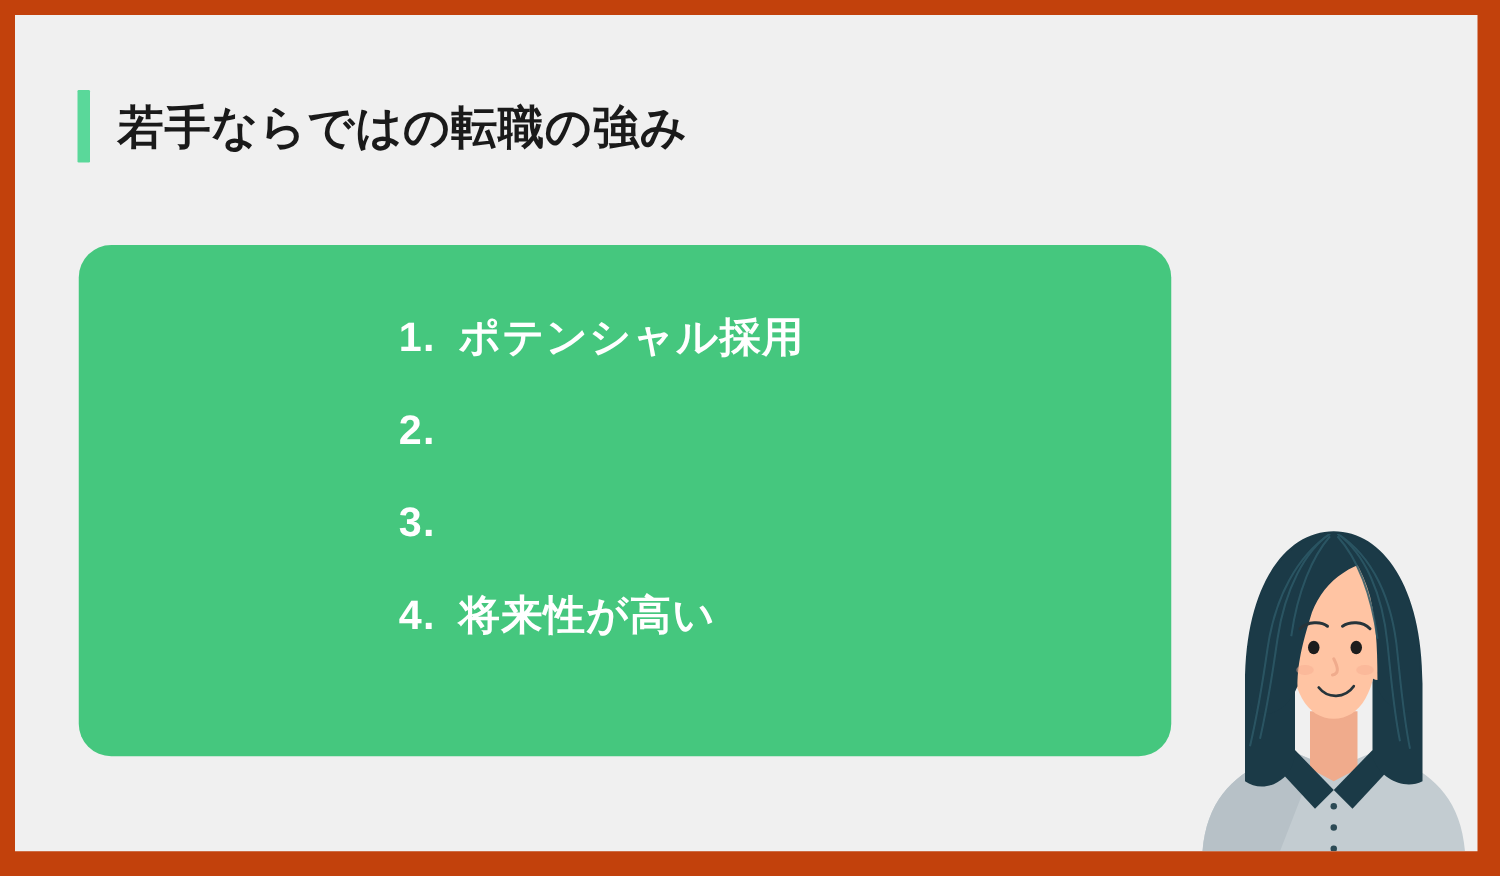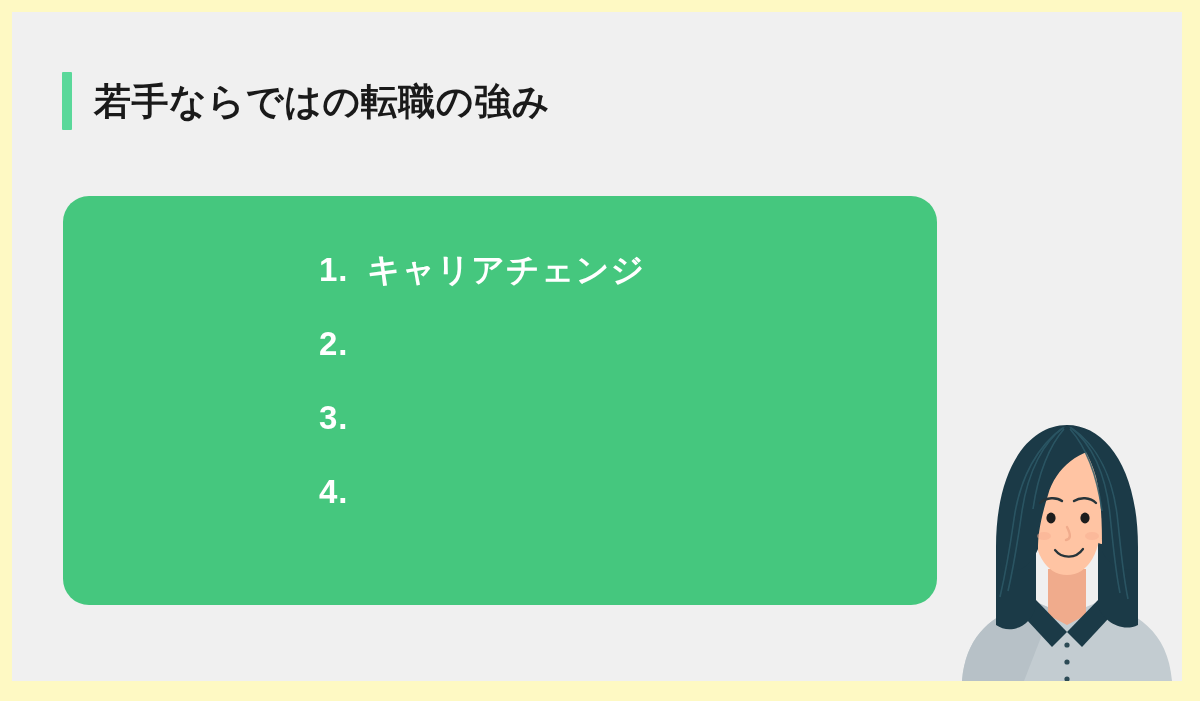--- a/index.html
+++ b/index.html
@@ -12,21 +12,21 @@
     overflow: hidden;
     font-family: "Liberation Sans", "DejaVu Sans", sans-serif;
     background: #5ad89a;
   }
 
   
   .slide {
     position: relative;
     width: 1200px;
     height: 701px;
-    background: #fef9c3;      
+    background: #c2410c;      
     box-sizing: border-box;
   }
   .slide-inner {
     position: absolute;
     left: 12px;
     top: 12px;
     width: 1170px;
     height: 669px;
     background: #f0f0f0;      
     overflow: hidden;
@@ -122,33 +122,34 @@
     <div class="title-row">
       <div class="title-accent"></div>
       <div class="title-text">若手ならではの転職の強み</div>
     </div>
 
     <div class="card">
       <div class="card-list">
 
         <div class="list-item">
           <span class="list-num">1.</span>
-          <span class="list-label">キャリアチェンジ</span>
+          <span class="list-label">ポテンシャル採用</span>
         </div>
 
         <div class="list-item">
           <span class="list-num">2.</span>
         </div>
 
         <div class="list-item">
           <span class="list-num">3.</span>
         </div>
 
         <div class="list-item">
           <span class="list-num">4.</span>
+          <span class="list-label">将来性が高い</span>
         </div>
 
       </div>
     </div>
 
     <div class="illustration">
       <svg viewBox="0 0 230 262" xmlns="http://www.w3.org/2000/svg">
         <defs>
           <clipPath id="frameClip">
             <rect x="0" y="0" width="230" height="262"></rect>

